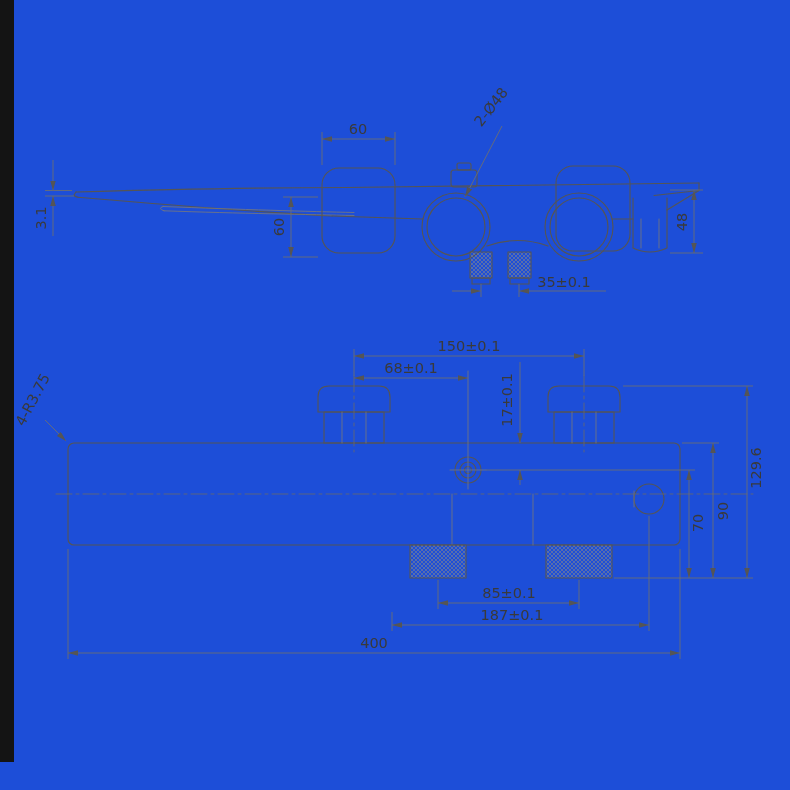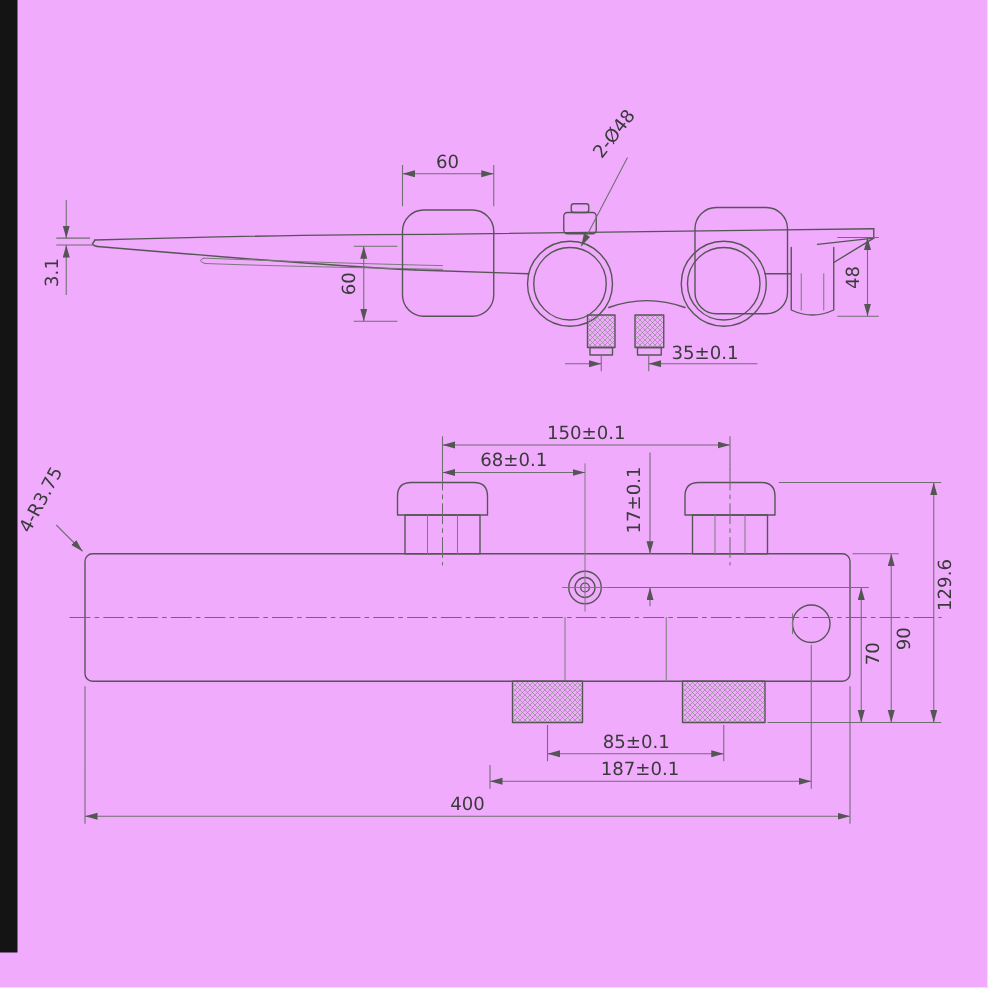--- a/index.html
+++ b/index.html
@@ -1,16 +1,16 @@
 <!DOCTYPE html>
 <html><head>
 <meta charset="utf-8">
 <style>
   html,body{margin:0;padding:0;background:#ffffff;}
-  .canvas{position:relative;width:790px;height:790px;background:#f0abfc;overflow:hidden;}
+  .canvas{position:relative;width:790px;height:790px;background:#1d4ed8;overflow:hidden;}
   svg{position:absolute;left:0;top:0;}
   .obj{stroke:#555555;stroke-width:1.1;fill:none;stroke-linecap:round;stroke-linejoin:round;}
   .thin{stroke:#7a7a7a;stroke-width:0.8;fill:none;}
   .dim{stroke:#6f6f6f;stroke-width:0.85;fill:none;}
   .cl{stroke:#6a6a6a;stroke-width:0.8;fill:none;stroke-dasharray:16 4 3 4;}
   text{font-family:"DejaVu Sans",sans-serif;font-size:14.5px;fill:#3a3a3a;stroke:none;}
   .bar{fill:#141414;stroke:none;}
 </style>
 </head>
 <body>

